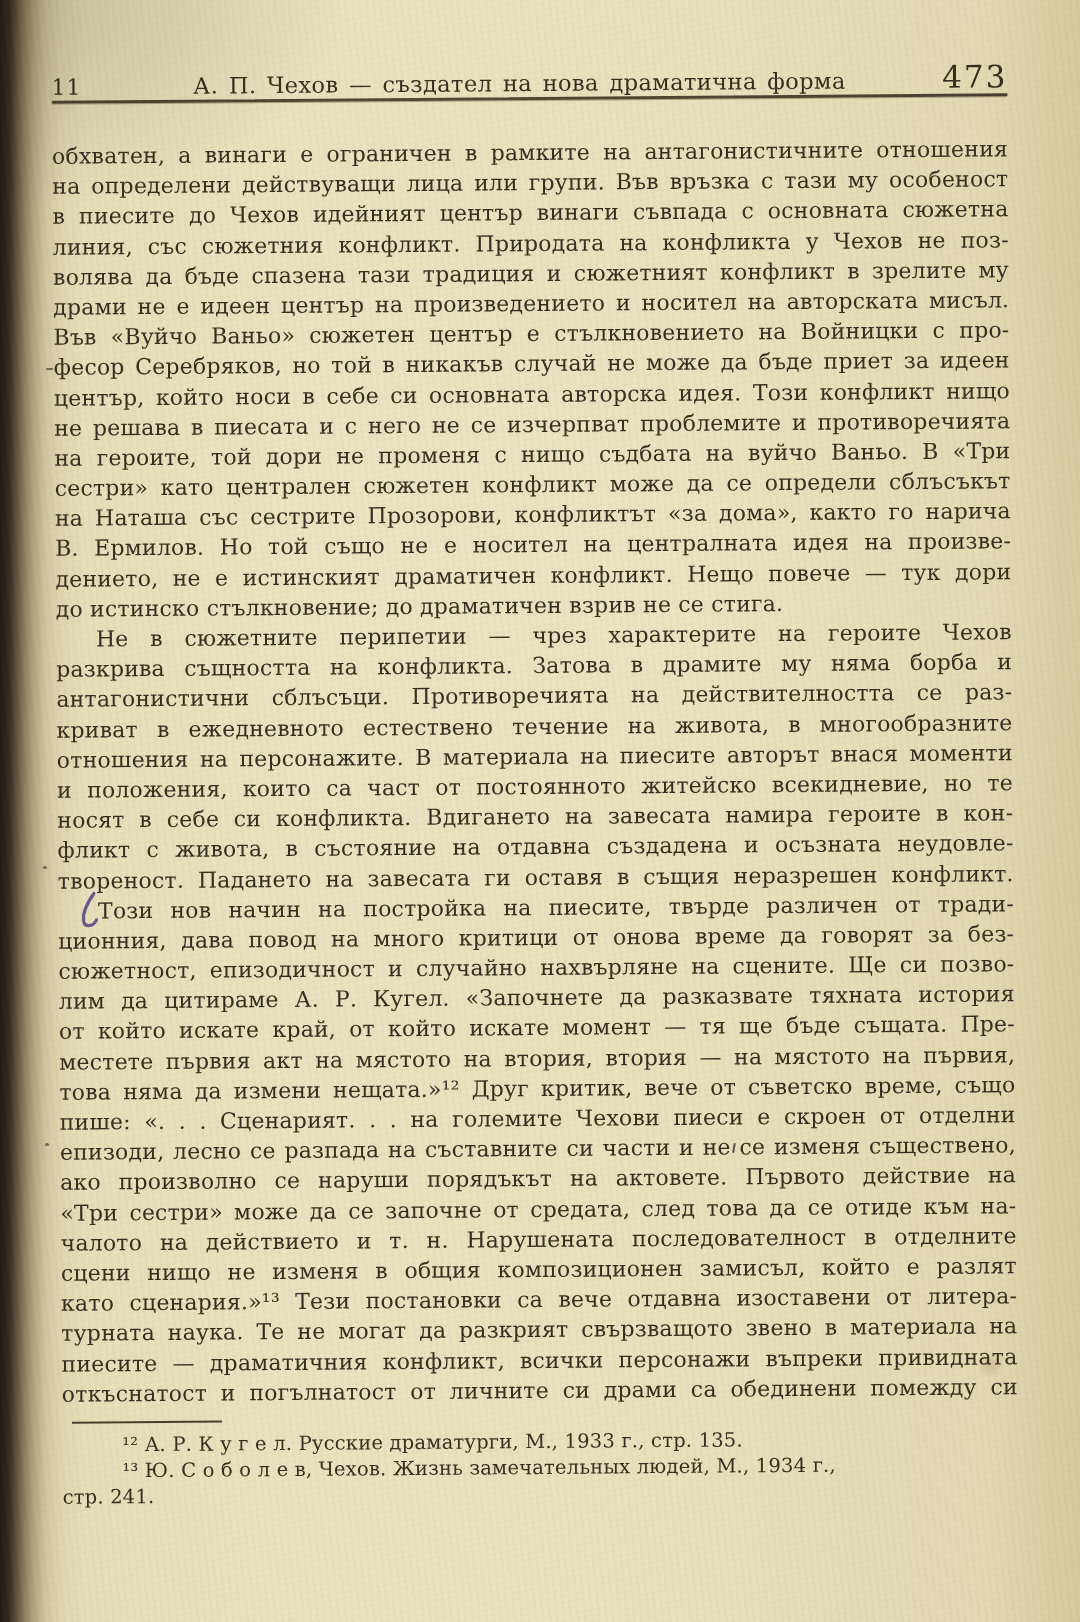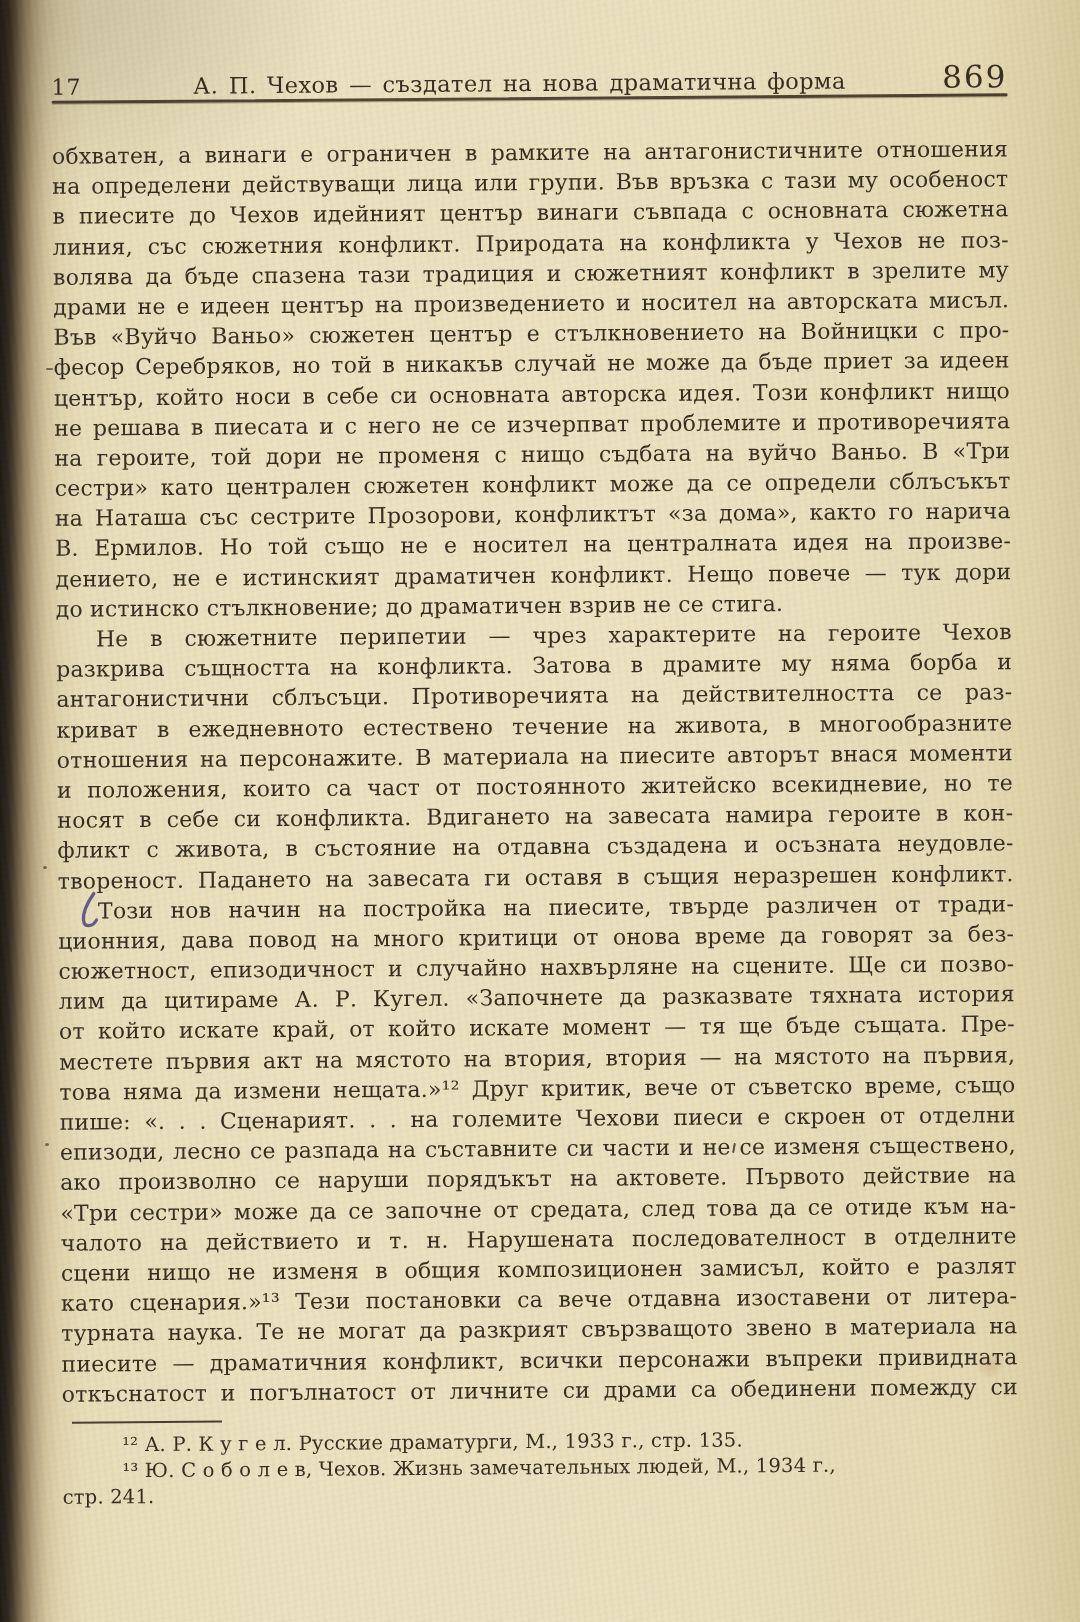--- a/index.html
+++ b/index.html
@@ -75,23 +75,23 @@
 <div class="page">
   <div class="texture"></div>
   <div class="stain1"></div>
   <div class="speck s1"></div>
   <div class="speck s2"></div>
   <div class="speck s3"></div>
   <div class="speck s4"></div>
 
   <div class="content">
     <div class="header">
-      <span class="hdr-num">17</span>
+      <span class="hdr-num">11</span>
       <span class="hdr-title">А. П. Чехов — създател на нова драматична форма</span>
-      <span class="hdr-page">869</span>
+      <span class="hdr-page">473</span>
     </div>
     <div class="header-rule"></div>
 
     <div class="body-text">
       <div class="para">
           <div class="tline">обхватен, а винаги е ограничен в рамките на антагонистичните отношения</div>
           <div class="tline">на определени действуващи лица или групи. Във връзка с тази му особеност</div>
           <div class="tline">в пиесите до Чехов идейният център винаги съвпада с основната сюжетна</div>
           <div class="tline">линия, със сюжетния конфликт. Природата на конфликта у Чехов не поз-</div>
           <div class="tline">волява да бъде спазена тази традиция и сюжетният конфликт в зрелите му</div>

